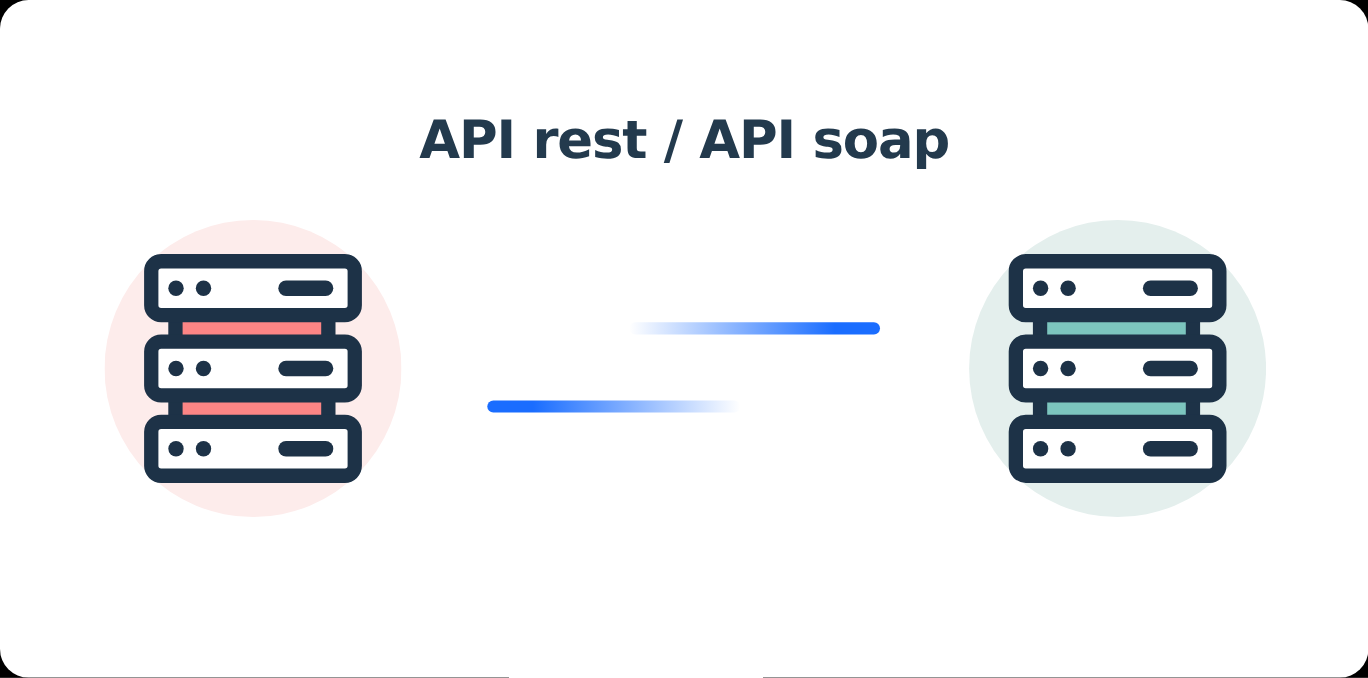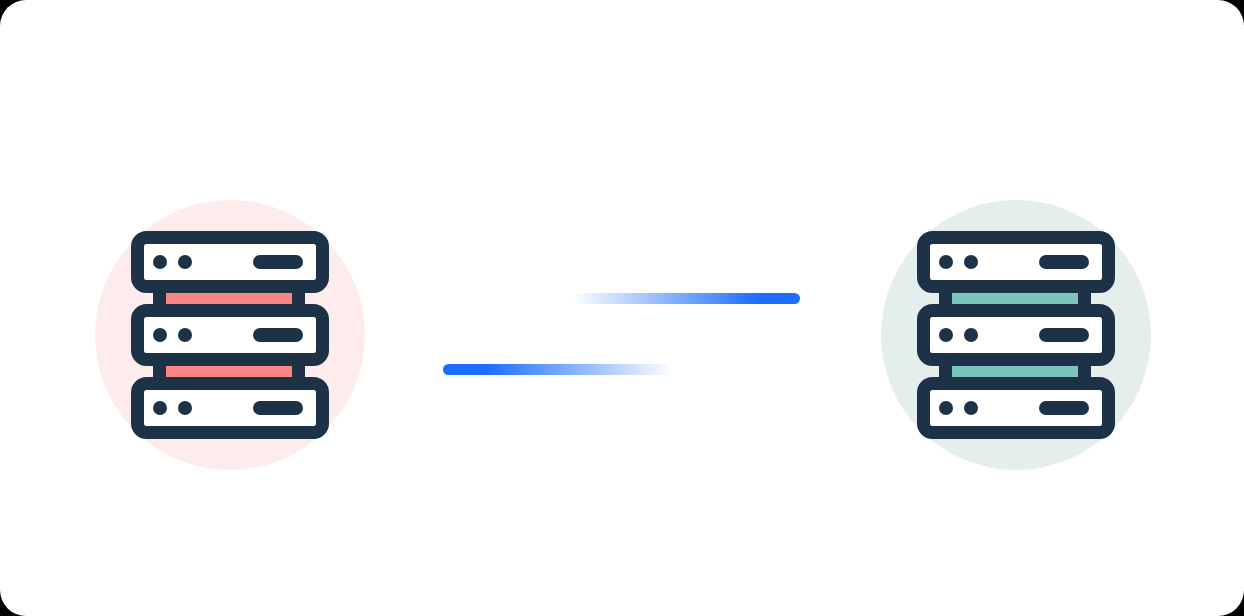--- a/index.html
+++ b/index.html
@@ -62,20 +62,21 @@
     top: 364px;
     width: 230px;
     background: linear-gradient(90deg, var(--blue, #1a6dff) 18%, rgba(26,109,255,0) 100%);
   }
 </style>
 </head>
 <body>
 
 <div class="canvas">
 
+  <h1 class="title">API rest / API soap</h1>
 
   <svg class="server left" viewBox="0 0 270 270" role="img">
     <circle cx="135" cy="135" r="135" fill="var(--halo)"></circle>
     <g transform="translate(36,31)">
       <g stroke="var(--ink)" stroke-width="13">
         <rect x="28.5" y="31" width="139" height="73" fill="var(--accent)"></rect>
         <rect x="28.5" y="104" width="139" height="73" fill="var(--accent)"></rect>
         <rect x="6.5" y="6.5" width="185" height="49" rx="9" fill="#ffffff"></rect>
         <rect x="6.5" y="79.5" width="185" height="49" rx="9" fill="#ffffff"></rect>
         <rect x="6.5" y="152.5" width="185" height="49" rx="9" fill="#ffffff"></rect>

